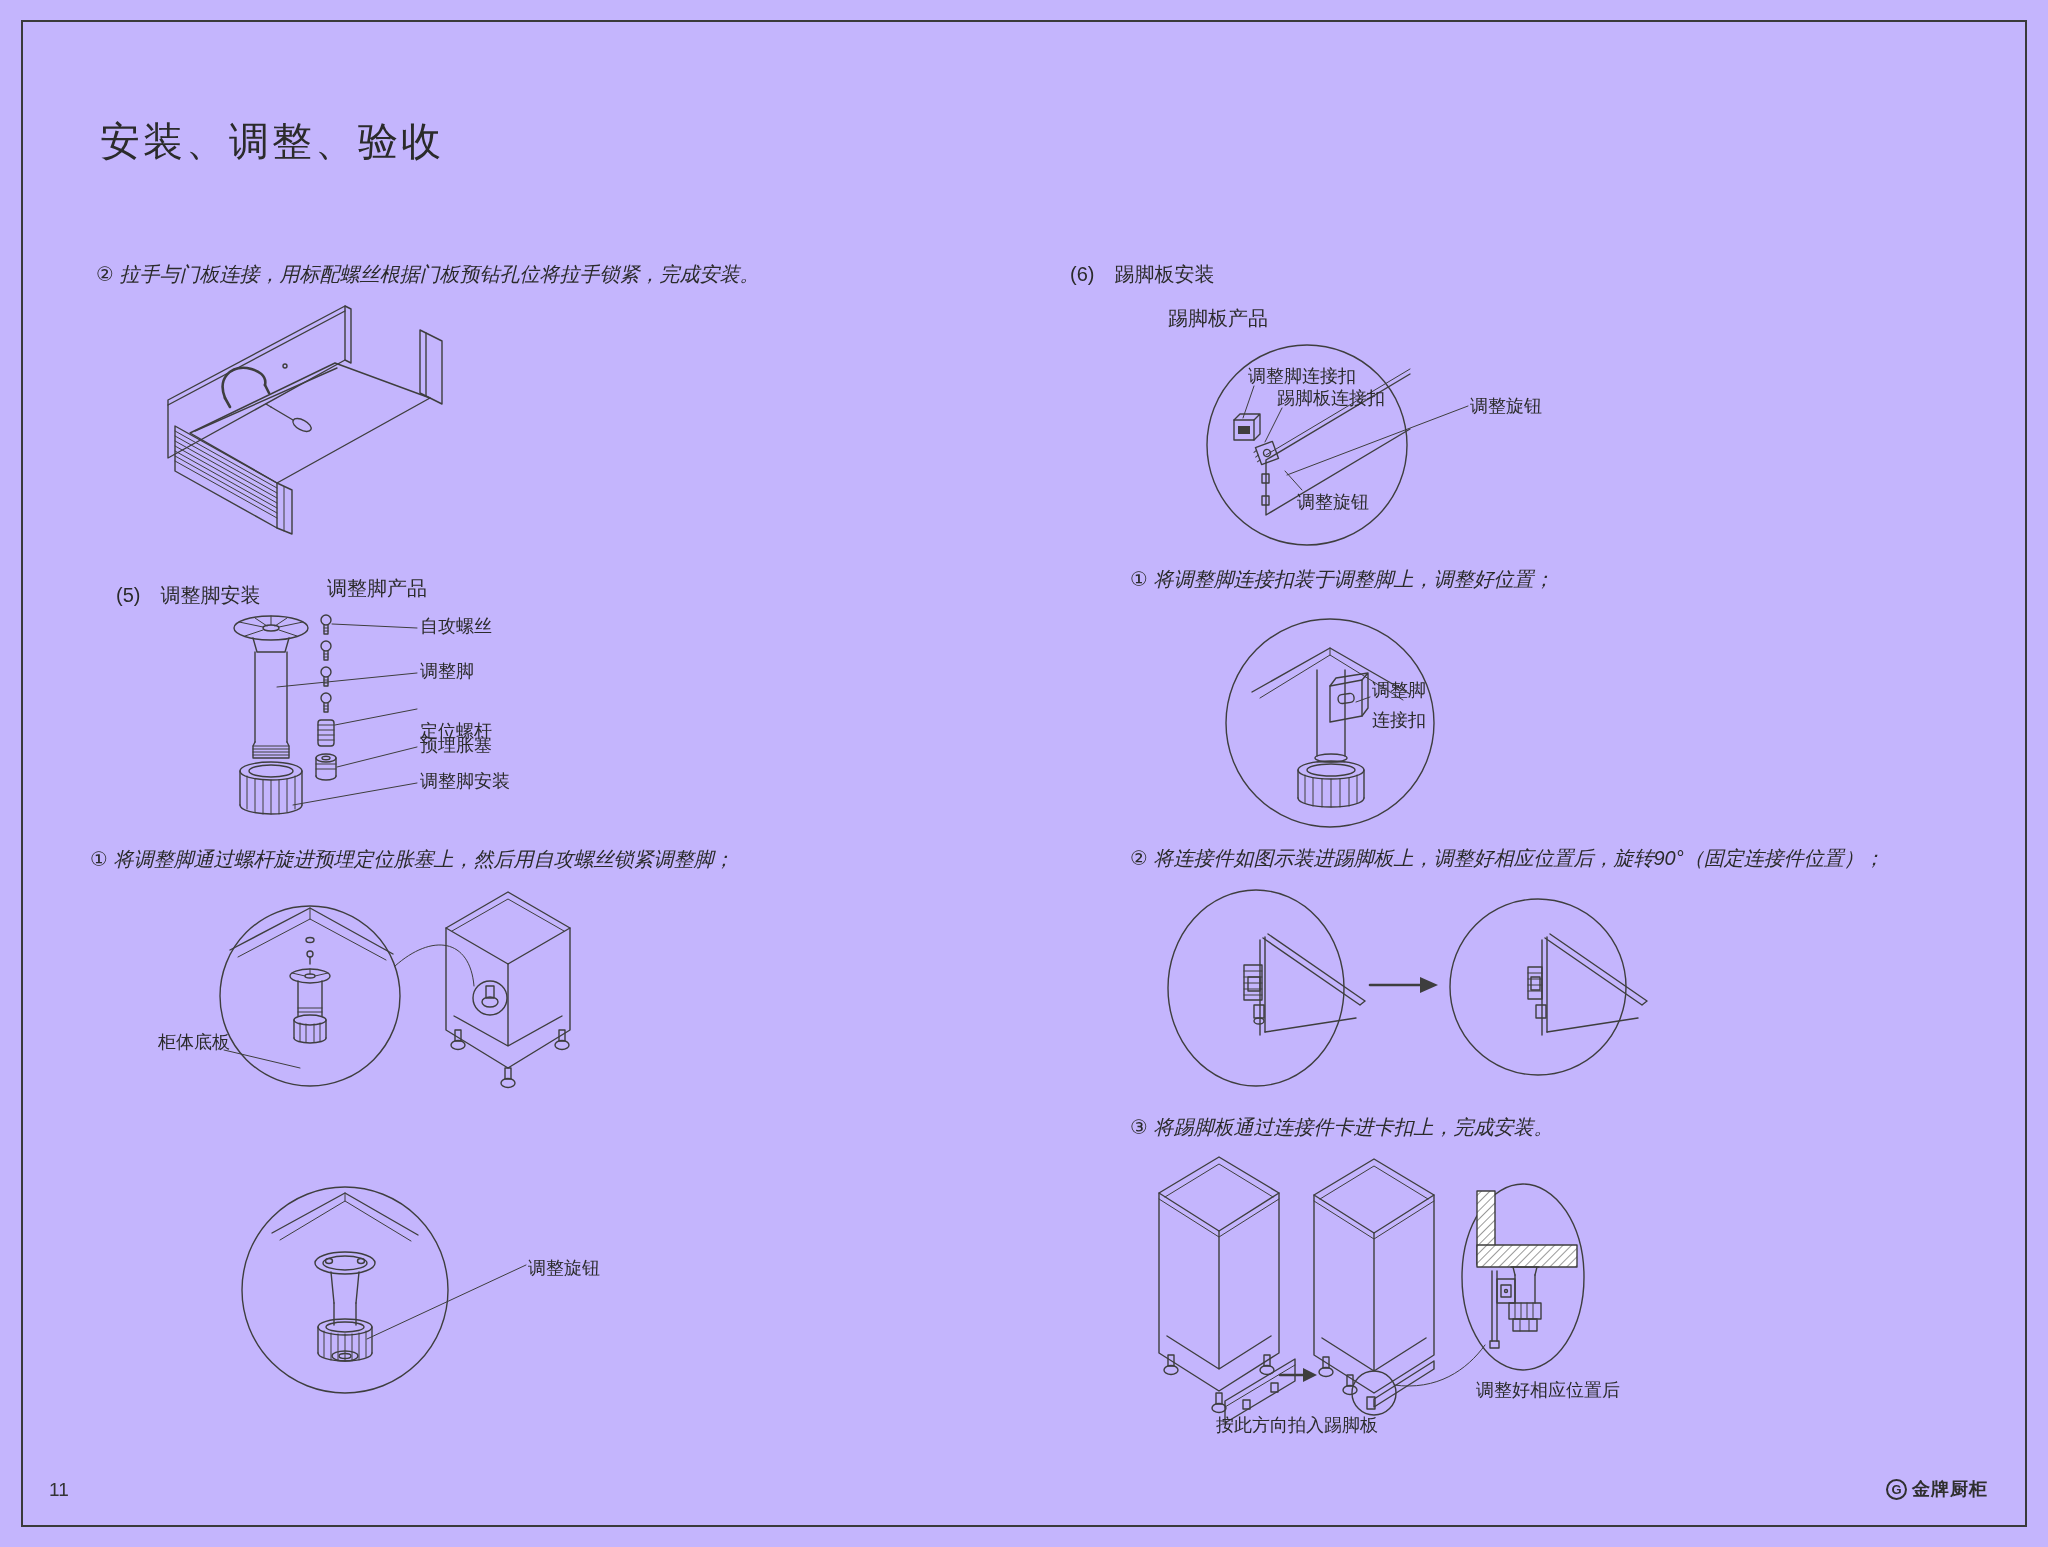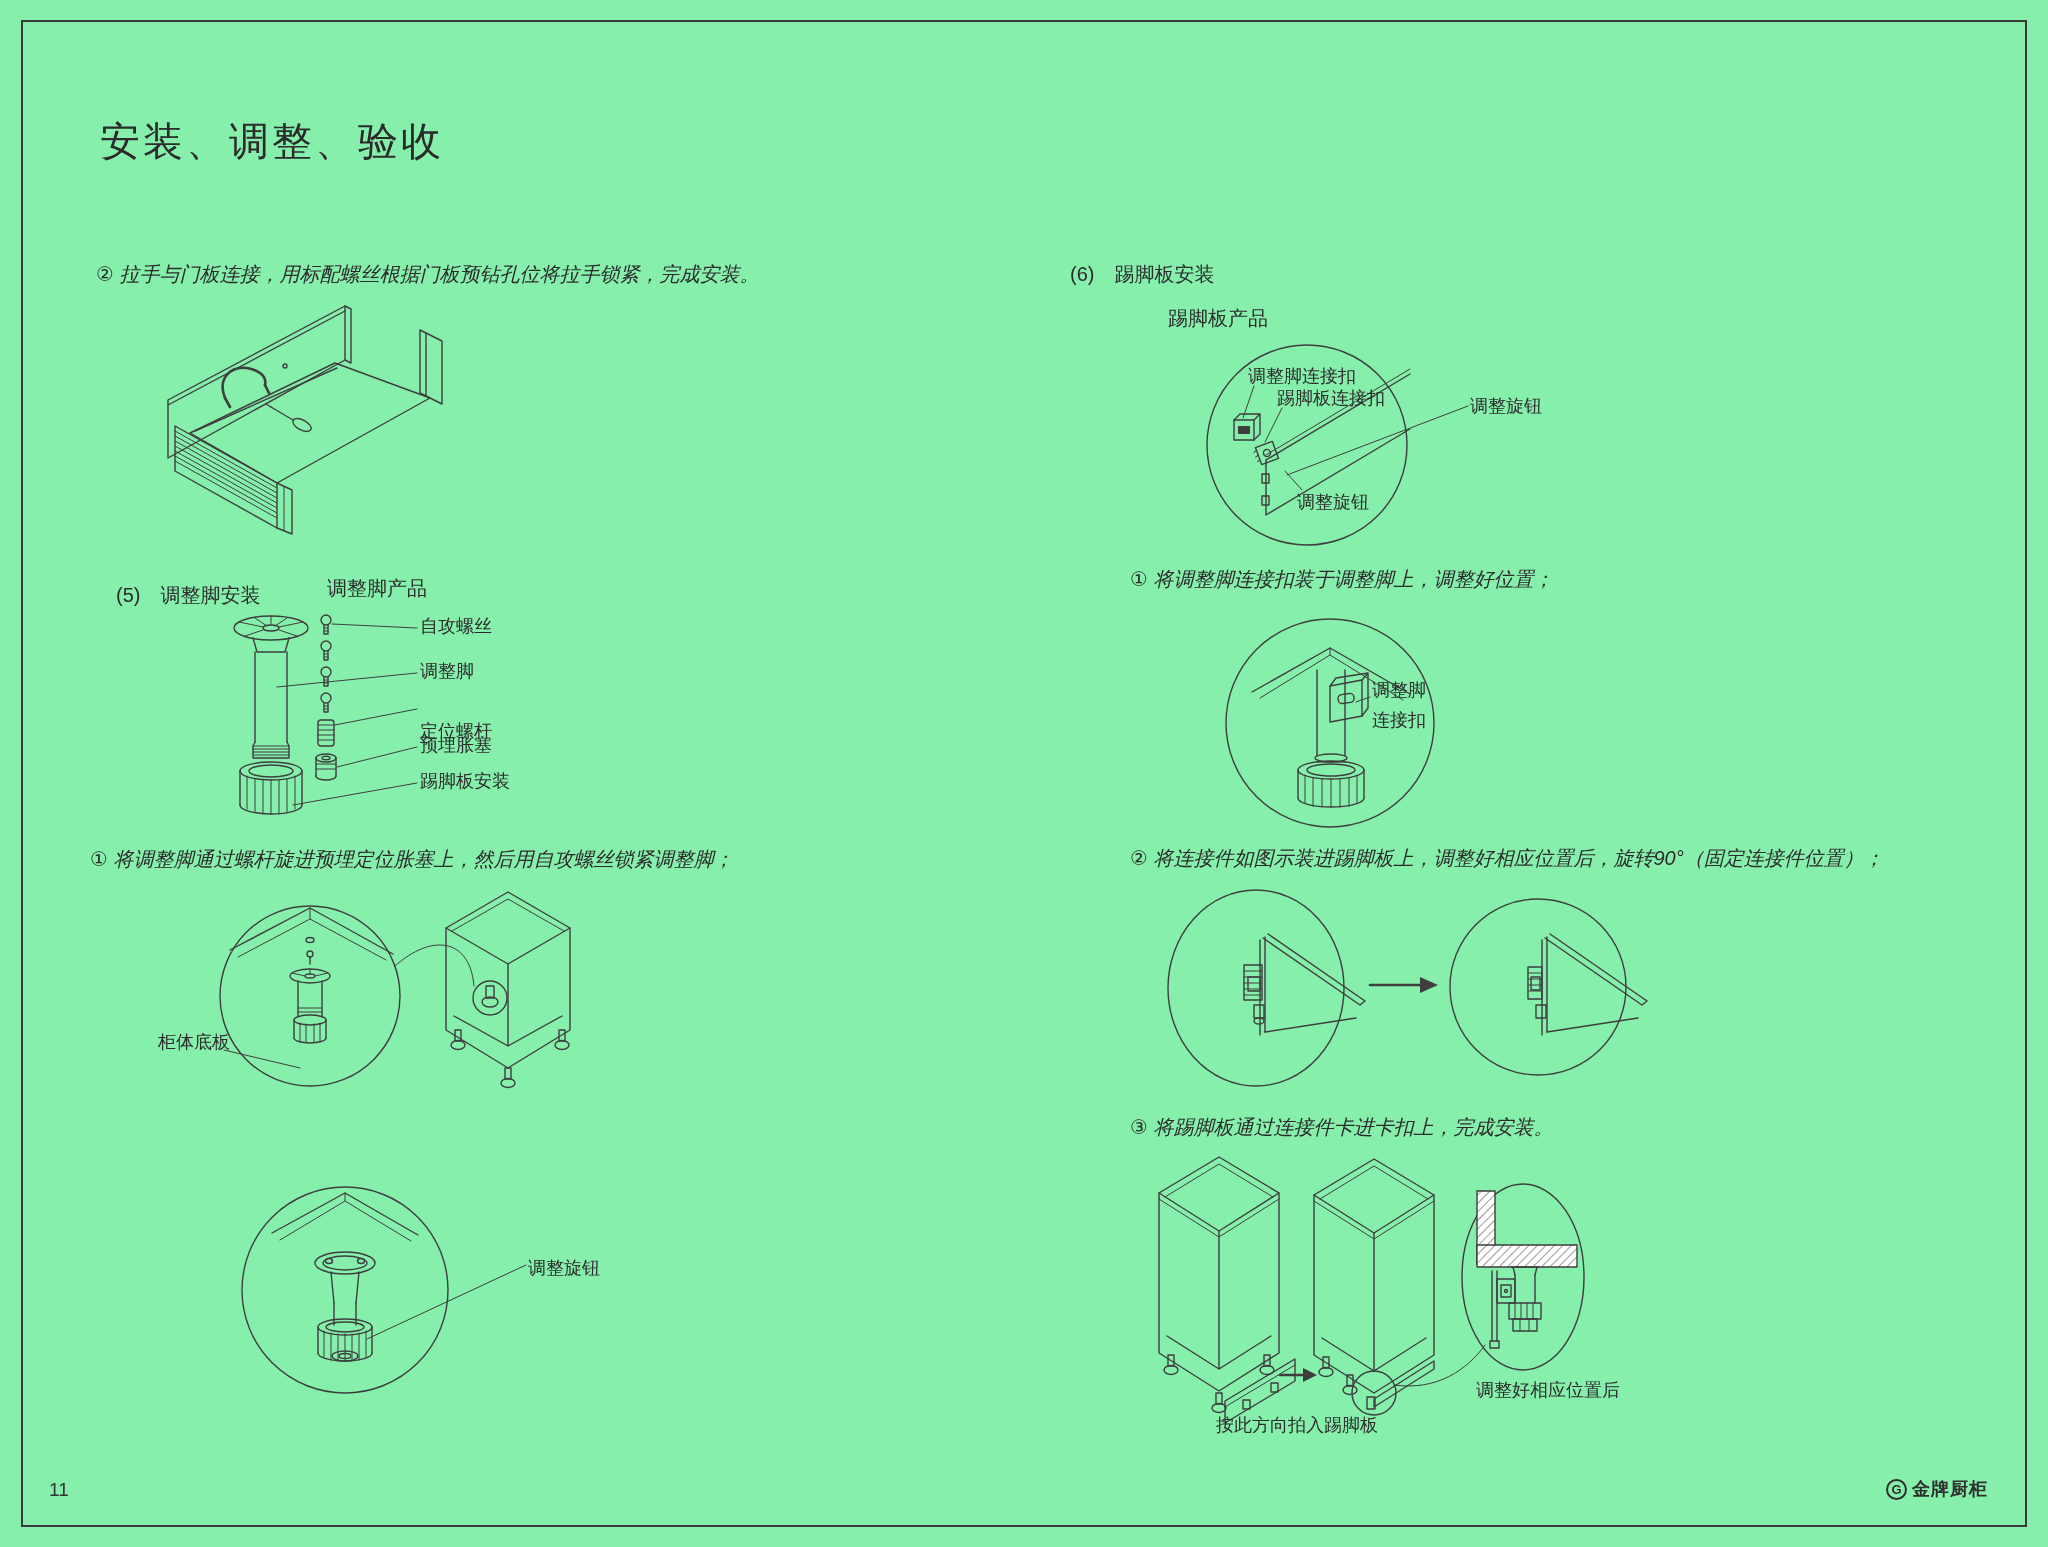--- a/index.html
+++ b/index.html
@@ -1,16 +1,16 @@
 <!DOCTYPE html>
 <html><head>
 <meta charset="utf-8">
 <style>
   html,body{margin:0;padding:0;background:#ffffff;}
-  .page{position:relative;width:2048px;height:1547px;background:#86efac;
+  .page{position:relative;width:2048px;height:1547px;background:#c4b5fd;
         font-family:"Liberation Sans","DejaVu Sans",sans-serif;color:#2a2a2a;overflow:hidden;}
   .frame{position:absolute;left:21px;top:20px;width:2002px;height:1503px;border:2px solid #3a3a3a;}
   .abs{position:absolute;}
   .title{font-size:40px;letter-spacing:3px;color:#2b2b2b;font-weight:500;}
   .step{font-size:20px;white-space:nowrap;color:#2b2b2b;font-style:italic;}
   .cap{font-size:20px;white-space:nowrap;color:#2b2b2b;}
   .lbl{font-size:18px;white-space:nowrap;color:#2b2b2b;line-height:1.2;}
   .lbl2{font-size:18px;white-space:nowrap;color:#2b2b2b;line-height:30px;}
   svg.diagram{position:absolute;overflow:visible;}
   .ln{stroke:#3e3e3e;fill:none;stroke-width:1.4px;stroke-linecap:round;stroke-linejoin:round;}
@@ -119,21 +119,21 @@
       <path class="thin" d="M52,79 L192,65"></path>
       <path class="thin" d="M110,117 L192,101"></path>
       <path class="thin" d="M112,159 L192,139"></path>
       <path class="thin" d="M68,197 L192,175"></path>
     </g>
   </svg>
   <div class="abs lbl" style="left:420px;top:616px;">自攻螺丝</div>
   <div class="abs lbl" style="left:420px;top:661px;">调整脚</div>
   <div class="abs lbl" style="left:420px;top:721px;">定位螺杆</div>
   <div class="abs lbl" style="left:420px;top:735px;">预埋胀塞</div>
-  <div class="abs lbl" style="left:420px;top:771px;">踢脚板安装</div>
+  <div class="abs lbl" style="left:420px;top:771px;">调整脚安装</div>
 
   <div class="abs step" style="left:90px;top:846px;">① 将调整脚通过螺杆旋进预埋定位胀塞上，然后用自攻螺丝锁紧调整脚；</div>
 
   <svg class="diagram" style="left:150px;top:878px;" width="440" height="224" viewBox="0 0 440 224">
     <g class="ln">
       <circle cx="160" cy="118" r="90"></circle>
 
       <path d="M80,72 L160,30 L243,76"></path>
       <path class="thin" d="M88,79 L160,41 L236,82 M160,30 L160,41"></path>
       <ellipse cx="160" cy="62" rx="4" ry="2.5"></ellipse>

